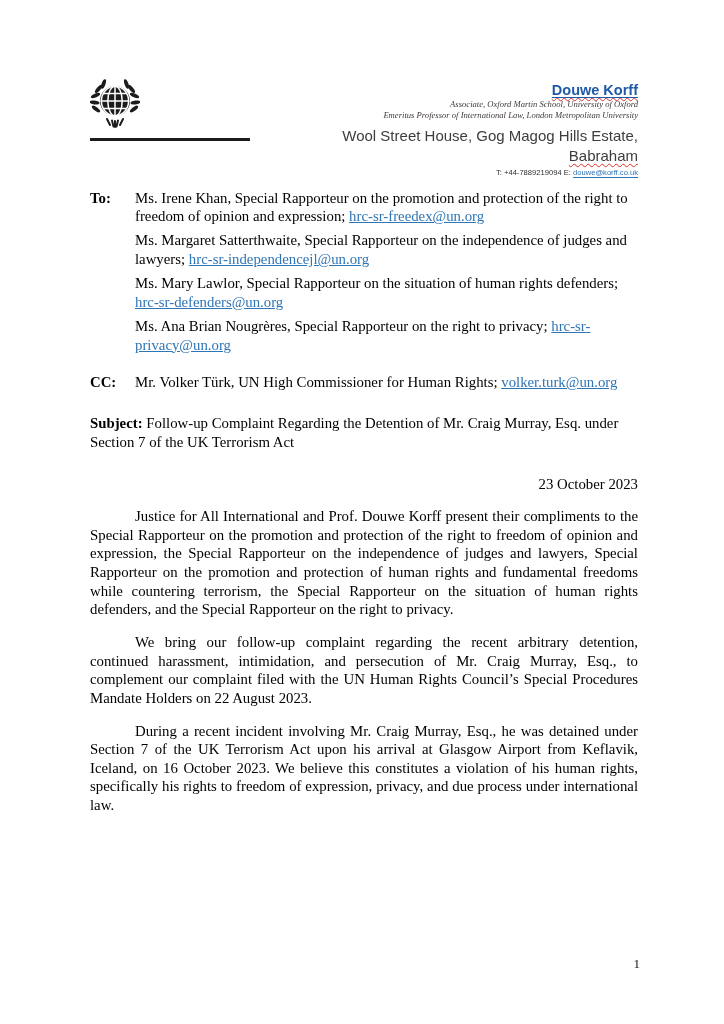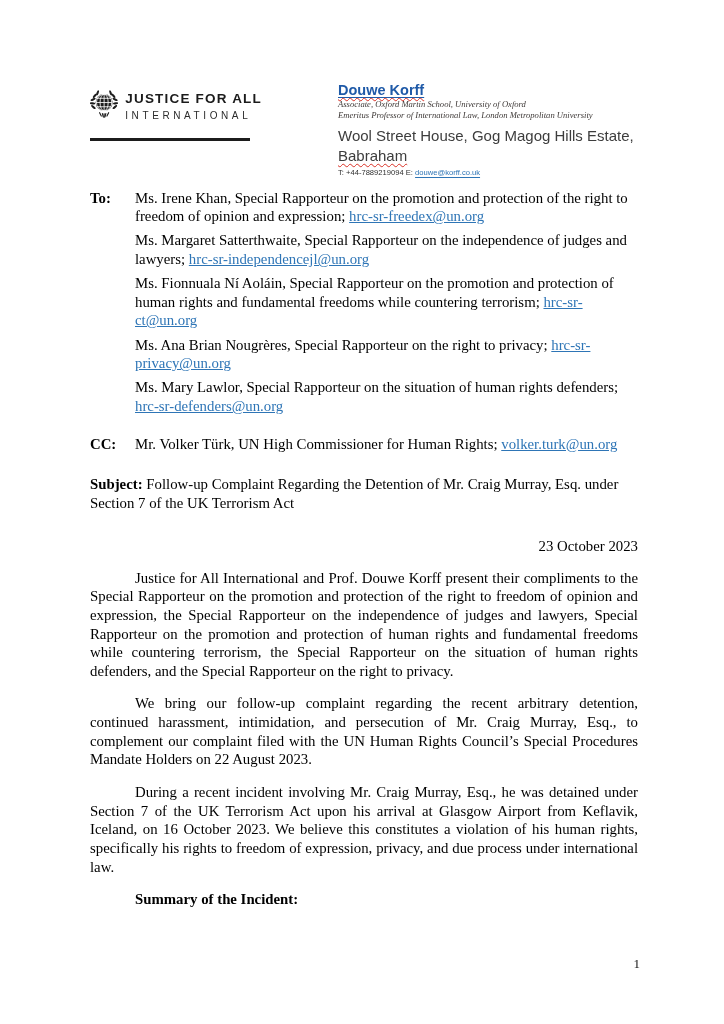--- a/index.html
+++ b/index.html
@@ -15,21 +15,21 @@
 
   .logo-block { width:172px; flex:0 0 auto; }
   .logo-row { display:flex; align-items:center; gap:7px; }
   .logo-text { padding-top:2px; }
   .logo-line1 { font-family:"Liberation Sans", sans-serif; font-weight:700; font-size:13.5px;
                 letter-spacing:1.2px; color:#1b1b1b; white-space:nowrap; }
   .logo-line2 { font-family:"Liberation Sans", sans-serif; font-weight:400; font-size:10px;
                 letter-spacing:3.6px; color:#2b2b2b; margin-top:4px; white-space:nowrap; }
   .logo-rule { height:3px; background:#1c1c1c; margin-top:7px; width:160px; }
 
-  .letterhead { width:300px; text-align:left; padding-top:4px; flex:0 0 auto; }
+  .letterhead { width:300px; text-align:right; padding-top:4px; flex:0 0 auto; }
   .lh-name { font-family:"Liberation Sans", sans-serif; font-weight:700; font-size:14.5px;
              color:#1f5aa8; line-height:1.15; }
   .solid-ul { text-decoration:underline; }
   .wavy { text-decoration-line:underline; text-decoration-style:wavy;
           text-decoration-color:#d93025; text-decoration-thickness:1px; text-underline-offset:2px; }
   .lh-cred { font-size:8.6px; font-style:italic; color:#3f3a38; line-height:1.3; }
   .lh-cred:first-of-type { margin-top:3px; }
   .lh-addr { font-family:"Liberation Sans", sans-serif; font-weight:400; font-size:15px;
              color:#3d3d3d; line-height:1.32; }
   .lh-addr.first { margin-top:5px; }
@@ -88,59 +88,53 @@
             <ellipse cx="36.5" cy="6" rx="5" ry="1.9" transform="rotate(70 36.5 6)"></ellipse>
           </g>
           <g stroke="#1c1c1c" stroke-width="2" stroke-linecap="round">
             <line x1="17" y1="41" x2="20" y2="47"></line>
             <line x1="22" y1="42.5" x2="23.5" y2="48.5"></line>
             <line x1="25" y1="43" x2="25" y2="49"></line>
             <line x1="28" y1="42.5" x2="26.5" y2="48.5"></line>
             <line x1="33" y1="41" x2="30" y2="47"></line>
           </g>
         </svg>
-        <div class="logo-text">
-          <div class="logo-line1">JUSTICE FOR ALL</div>
-          <div class="logo-line2">INTERNATIONAL</div>
-        </div>
       </div>
       <div class="logo-rule"></div>
     </div>
 
     <div class="letterhead">
       <div class="lh-name"><span class="wavy"><span class="solid-ul">Douwe Korff</span></span></div>
       <div class="lh-cred">Associate, Oxford Martin School, University of Oxford</div>
       <div class="lh-cred">Emeritus Professor of International Law, London Metropolitan University</div>
       <div class="lh-addr first"><span>Wool Street House, Gog Magog Hills Estate, </span><span class="wavy">Babraham</span></div>
       <div class="lh-contact"><span>T: +44-7889219094 E: </span><a class="link wavy">douwe@korff.co.uk</a></div>
     </div>
   </div>
 
   <div class="addr-block">
     <div class="addr-label">To:</div>
     <div class="addr-list">
       <p class="recipient"><span>Ms. Irene Khan, Special Rapporteur on the promotion and protection of the right to freedom of opinion and expression; </span><a class="link">hrc-sr-freedex@un.org</a></p>
       <p class="recipient"><span>Ms. Margaret Satterthwaite, Special Rapporteur on the independence of judges and lawyers; </span><a class="link">hrc-sr-independencejl@un.org</a></p>
-      <p class="recipient"><span>Ms. Fionnuala Ní Aoláin, Special Rapporteur on the promotion and protection of human rights and fundamental freedoms while countering terrorism; </span><a class="link">hrc-sr-ct@un.org</a></p>
+      <p class="recipient"><span>Ms. Mary Lawlor, Special Rapporteur on the situation of human rights defenders; </span><a class="link">hrc-sr-defenders@un.org</a></p>
       <p class="recipient"><span>Ms. Ana Brian Nougrères, Special Rapporteur on the right to privacy; </span><a class="link">hrc-sr-privacy@un.org</a></p>
-      <p class="recipient"><span>Ms. Mary Lawlor, Special Rapporteur on the situation of human rights defenders; </span><a class="link">hrc-sr-defenders@un.org</a></p>
     </div>
   </div>
 
   <div class="addr-block cc">
     <div class="addr-label">CC:</div>
     <div class="addr-list">
       <p class="recipient"><span>Mr. Volker Türk, UN High Commissioner for Human Rights; </span><a class="link">volker.turk@un.org</a></p>
     </div>
   </div>
 
   <p class="subject"><strong>Subject:</strong> <span>Follow-up Complaint Regarding the Detention of Mr. Craig Murray, Esq. under Section 7 of the UK Terrorism Act</span></p>
 
   <p class="date-line">23 October 2023</p>
 
   <p class="body-para">Justice for All International and Prof. Douwe Korff present their compliments to the Special Rapporteur on the promotion and protection of the right to freedom of opinion and expression, the Special Rapporteur on the independence of judges and lawyers, Special Rapporteur on the promotion and protection of human rights and fundamental freedoms while countering terrorism, the Special Rapporteur on the situation of human rights defenders, and the Special Rapporteur on the right to privacy.</p>
   <p class="body-para">We bring our follow-up complaint regarding the recent arbitrary detention, continued harassment, intimidation, and persecution of Mr. Craig Murray, Esq., to complement our complaint filed with the UN Human Rights Council’s Special Procedures Mandate Holders on 22 August 2023.</p>
   <p class="body-para">During a recent incident involving Mr. Craig Murray, Esq., he was detained under Section 7 of the UK Terrorism Act upon his arrival at Glasgow Airport from Keflavik, Iceland, on 16 October 2023. We believe this constitutes a violation of his human rights, specifically his rights to freedom of expression, privacy, and due process under international law.</p>
-  <p class="section-heading">Summary of the Incident:</p>
 
   <div class="page-number">1</div>
 
 </div>
 
 </body></html>

